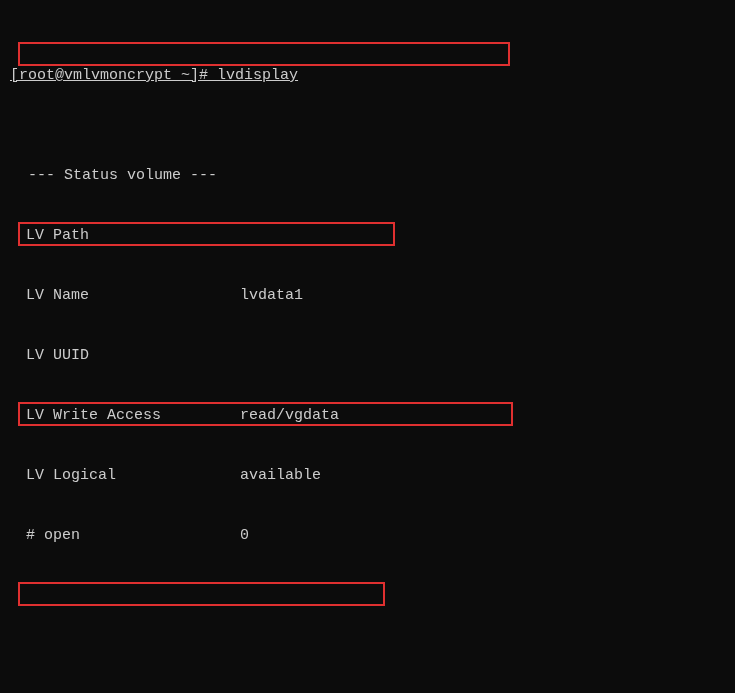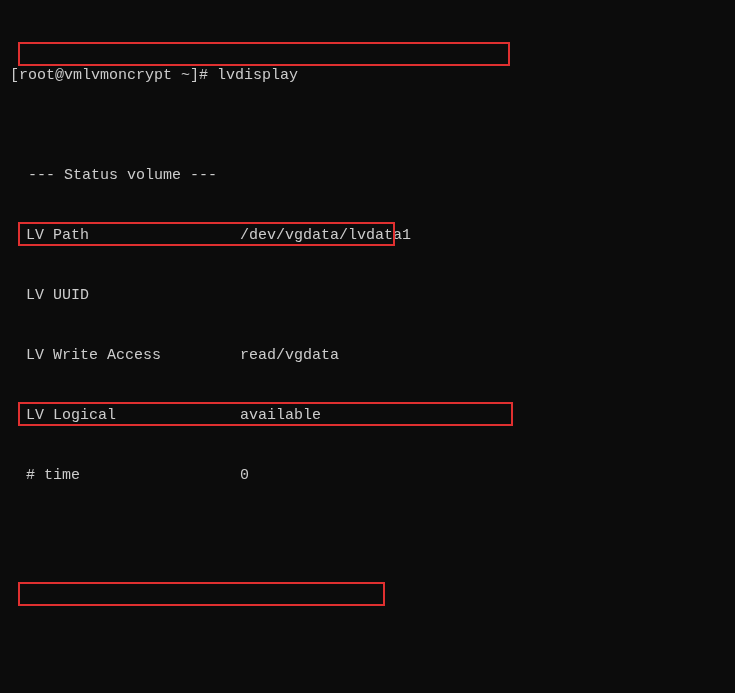--- a/index.html
+++ b/index.html
@@ -27,20 +27,21 @@
     width: 230px;
     flex: 0 0 auto;
     padding-left: 16px;
     box-sizing: border-box;
   }
   .value-col {
     flex: 1 1 auto;
   }
   .prompt-row {
     padding-left: 0;
+    text-decoration: underline;
   }
   .highlight-box {
     position: absolute;
     border: 2px solid #e03030;
     pointer-events: none;
     box-sizing: border-box;
   }
 </style>
 </head>
 <body>
@@ -50,35 +51,38 @@
   <div class="row prompt-row">
     <span>[root@vmlvmoncrypt ~]# lvdisplay</span>
   </div>
 
   
   <div class="row">
     <span>  --- Status volume ---</span>
   </div>
   <div class="row">
     <span class="label-col">LV Path</span>
-    <span class="value-col">/dev/vgdata/lvdata1</span>
+  </div>
+  <div class="row">
+    <span class="label-col">LV Name</span>
+    <span class="value-col">lvdata1</span>
   </div>
   <div class="row">
     <span class="label-col">LV UUID</span>
   </div>
   <div class="row">
     <span class="label-col">LV Write Access</span>
     <span class="value-col">read/vgdata</span>
   </div>
   <div class="row">
     <span class="label-col">LV Logical</span>
     <span class="value-col">available</span>
   </div>
   <div class="row">
-    <span class="label-col"># time</span>
+    <span class="label-col"># open</span>
     <span class="value-col">0</span>
   </div>
   
   
   
   
   
   
   
 

